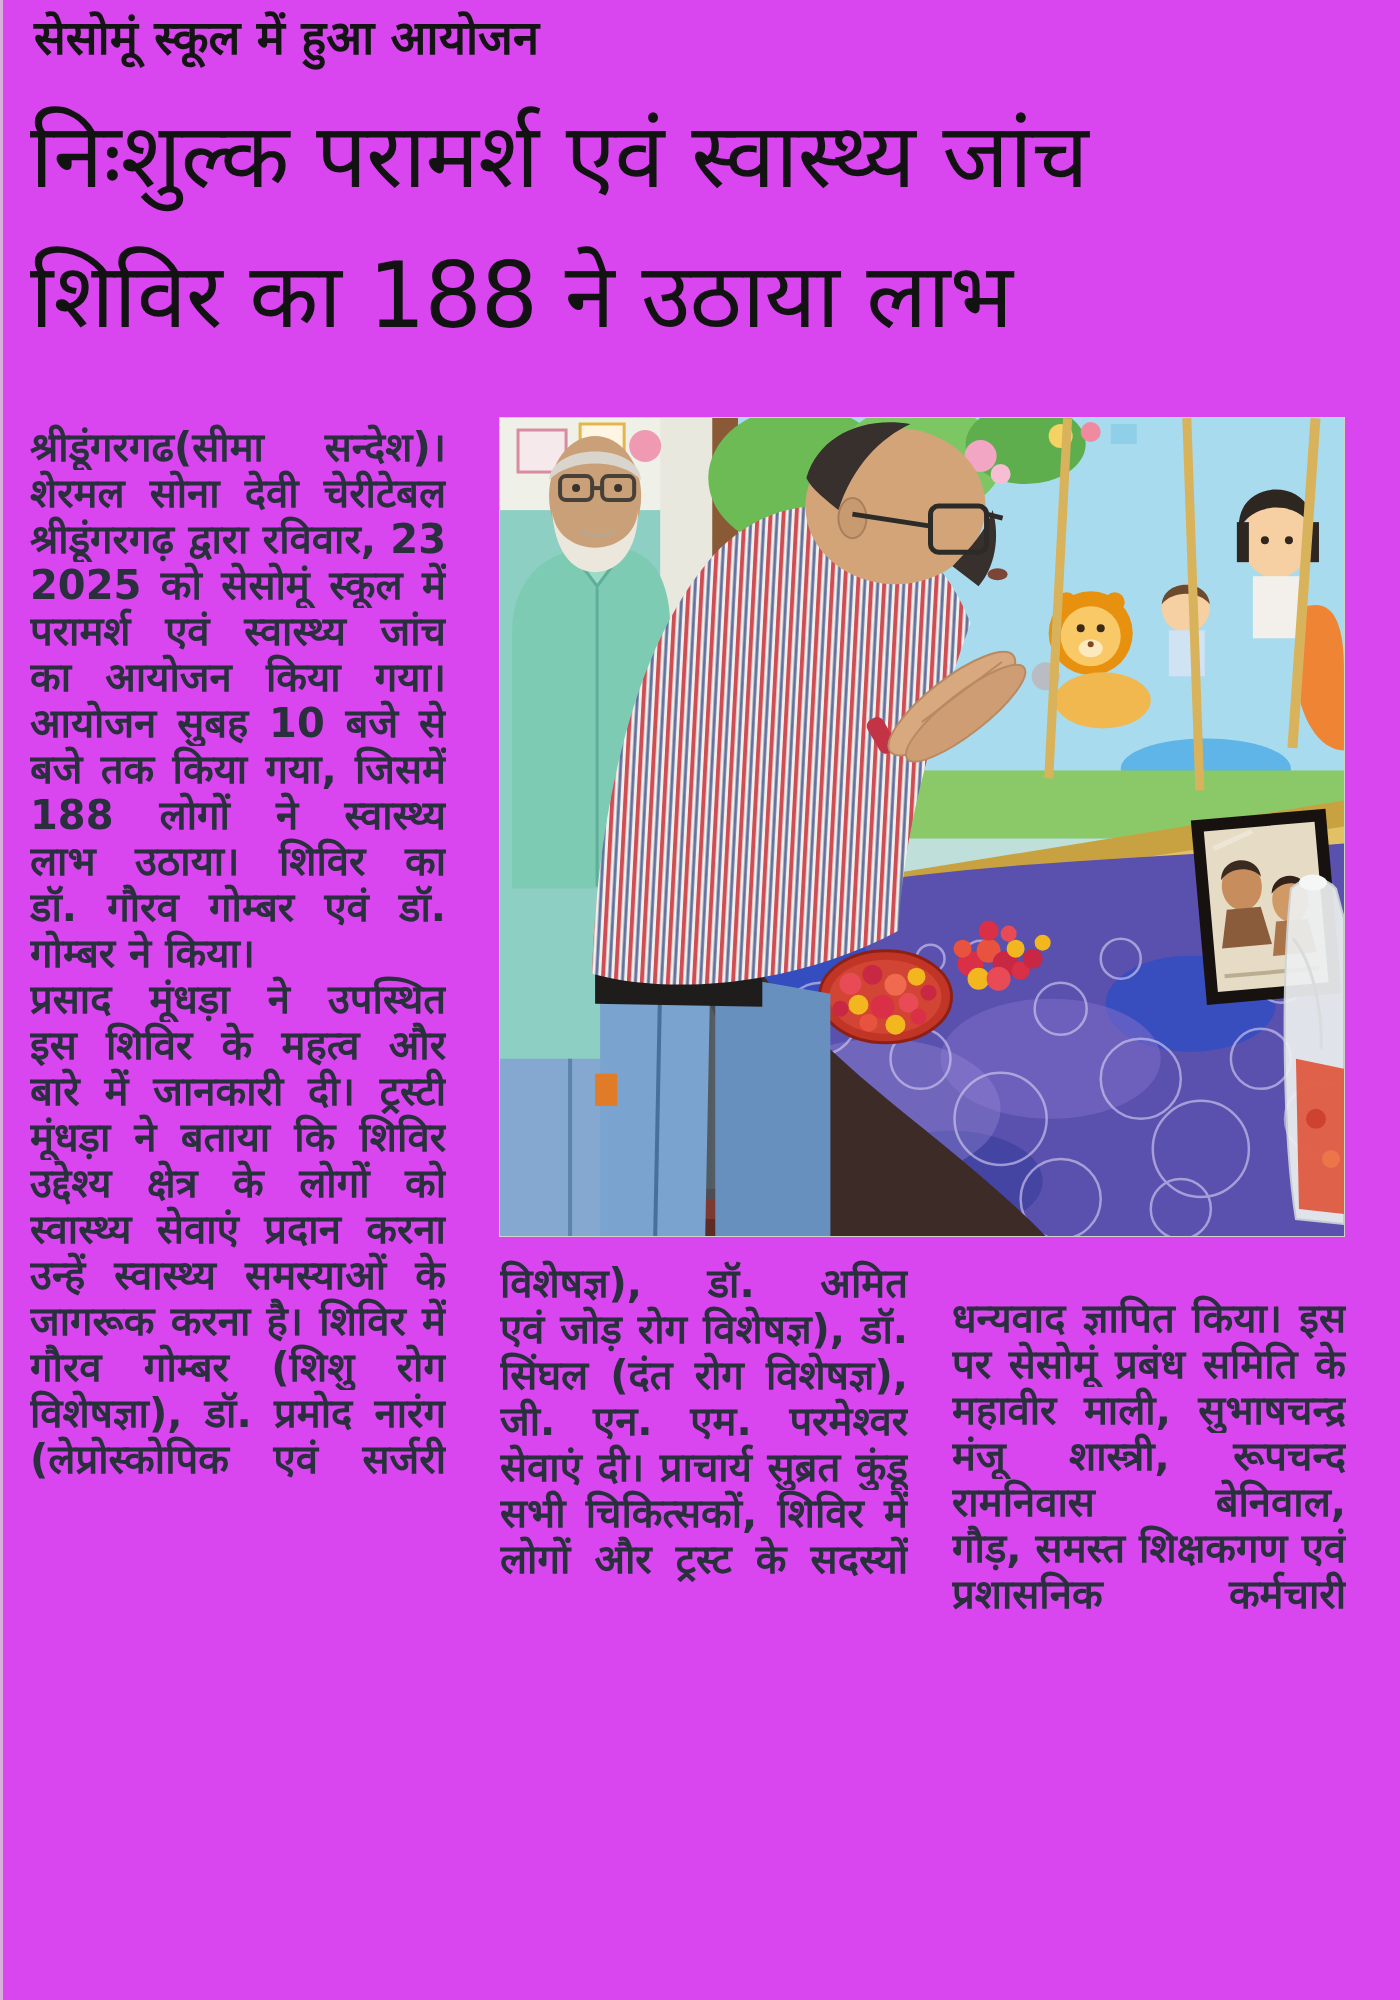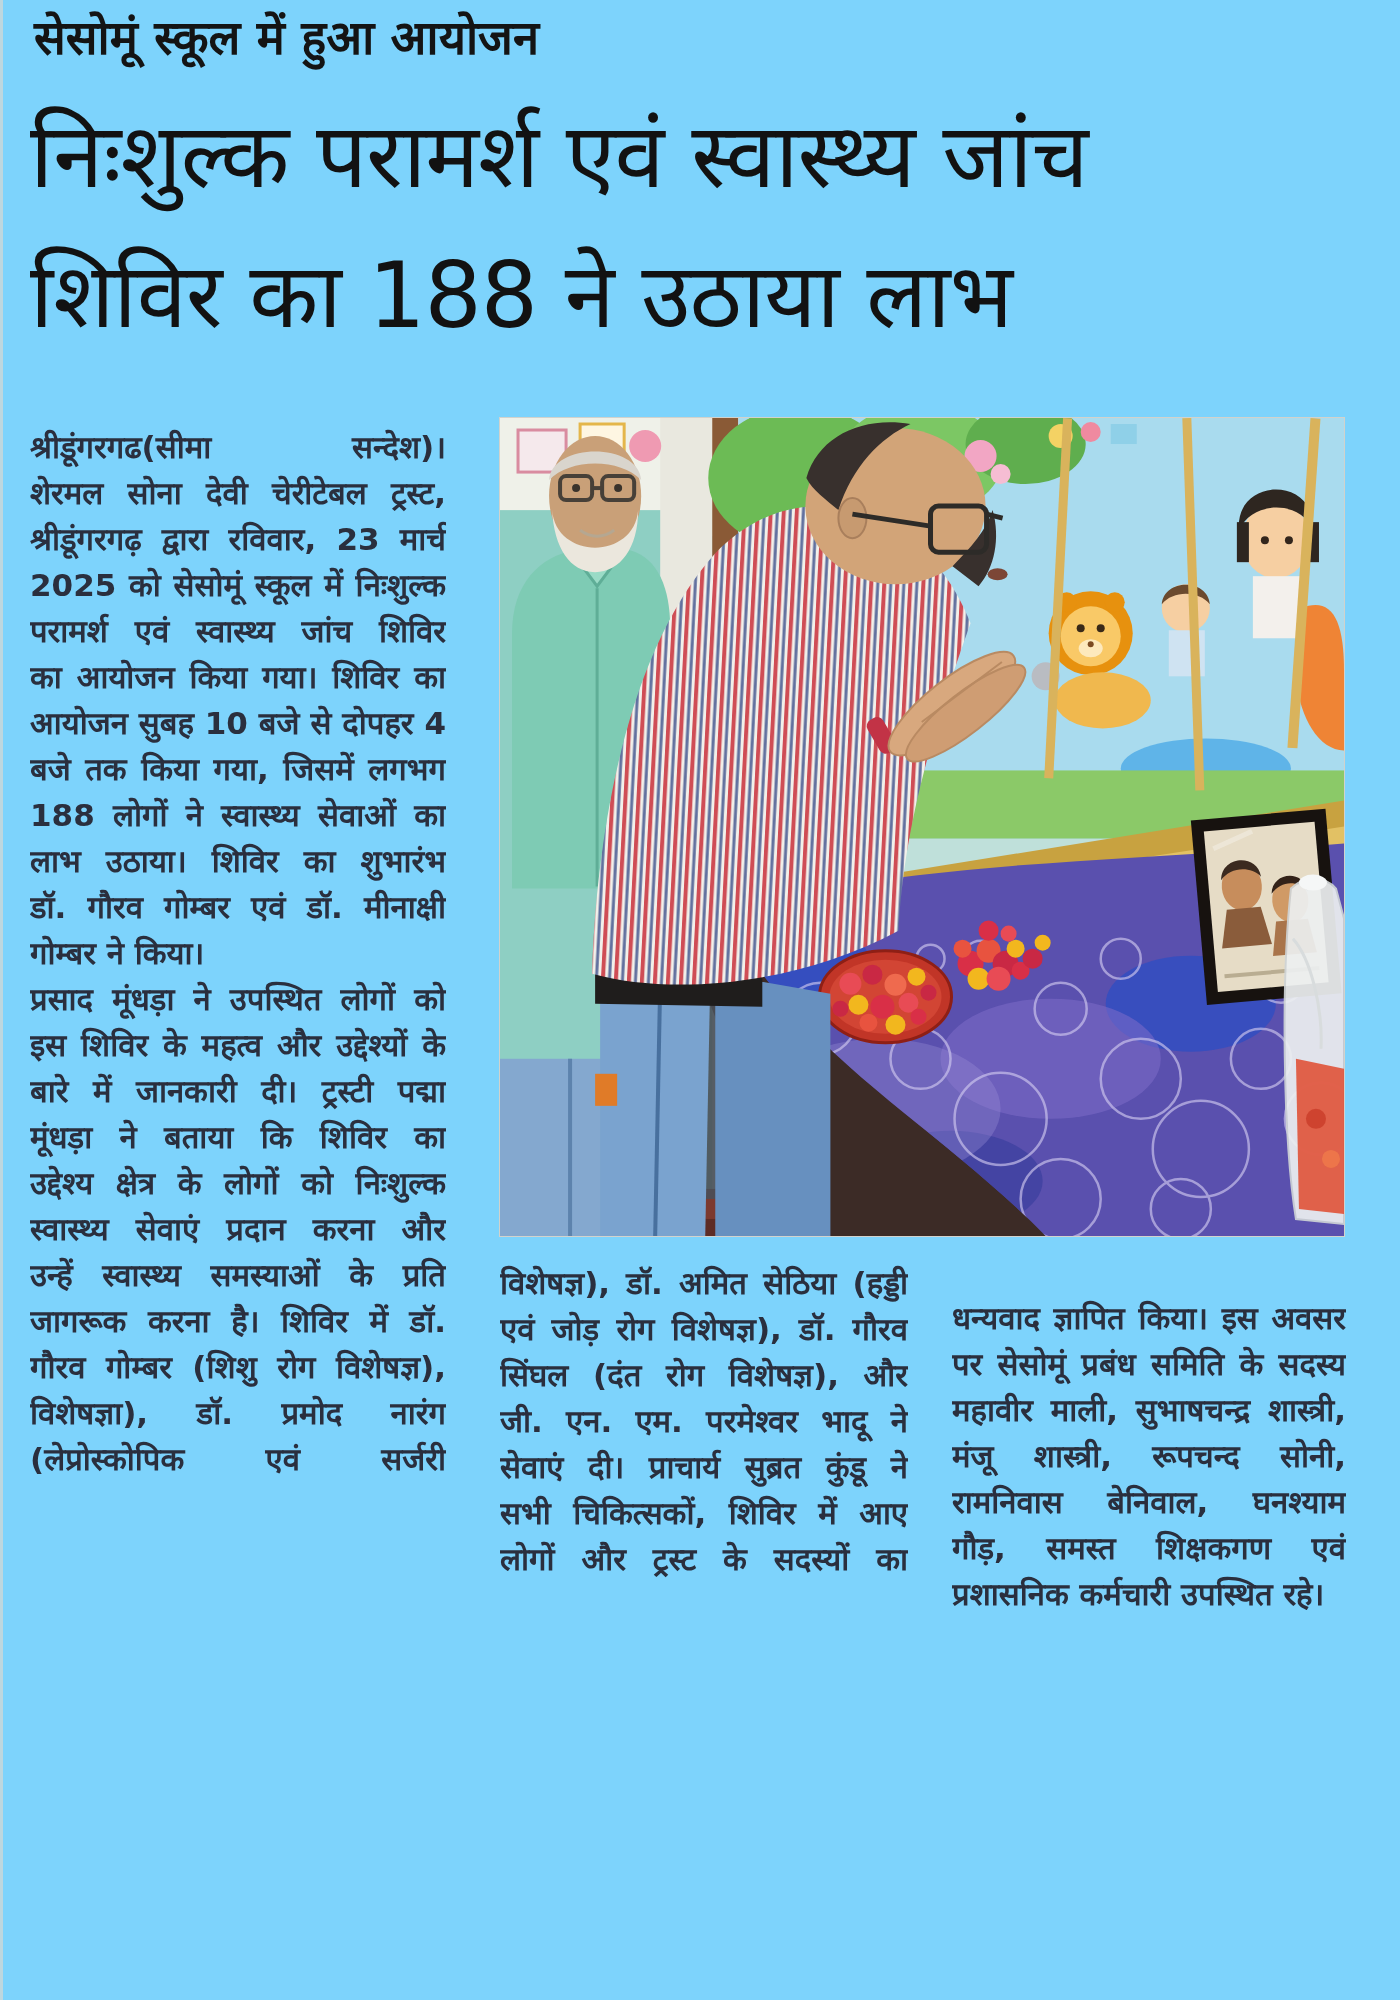--- a/index.html
+++ b/index.html
@@ -1,34 +1,34 @@
 <!DOCTYPE html>
 <html><head>
 <meta charset="utf-8">
 <style>
   html,body { margin:0; padding:0; background:#ffffff; }
   .page {
     position:relative; width:1400px; height:2000px;
-    background:#7dd3fc; overflow:hidden;
+    background:#d946ef; overflow:hidden;
     font-family:"DejaVu Sans", sans-serif;
     color:#1a1a1a;
   }
   .scan-edge { position:absolute; left:0; top:0; width:3px; height:100%; background:#d9d9d3; opacity:.7; }
   .kicker {
     position:absolute; left:34px; top:6px; width:900px;
     font-size:47px; font-weight:bold; color:#141414; line-height:1.35;
   }
   .headline {
     position:absolute; left:30px; top:86px; width:1345px; height:292px;
     font-size:90px; line-height:140px; font-weight:normal; color:#121212;
     letter-spacing:-1px; overflow:hidden;
   }
   .headline .hl { height:140px; white-space:nowrap; }
   .col {
-    position:absolute; font-size:31px; line-height:46px; font-weight:bold;
+    position:absolute; font-size:40px; line-height:46px; font-weight:bold;
     color:#2a2f3e;
   }
   .col .tl { height:46px; overflow:hidden; text-align:justify; text-align-last:justify; }
   .col .tl.end { text-align-last:left; }
   .col-left  { left:30px;  top:424px;  width:416px; }
   .col-mid   { left:500px; top:1260px; width:408px; }
   .col-right { left:952px; top:1260px; width:394px;margin-top:35px; }
   .photo {
     position:absolute; left:500px; top:418px; width:844px; height:818px;
     outline:1px solid #d2d2cc;

